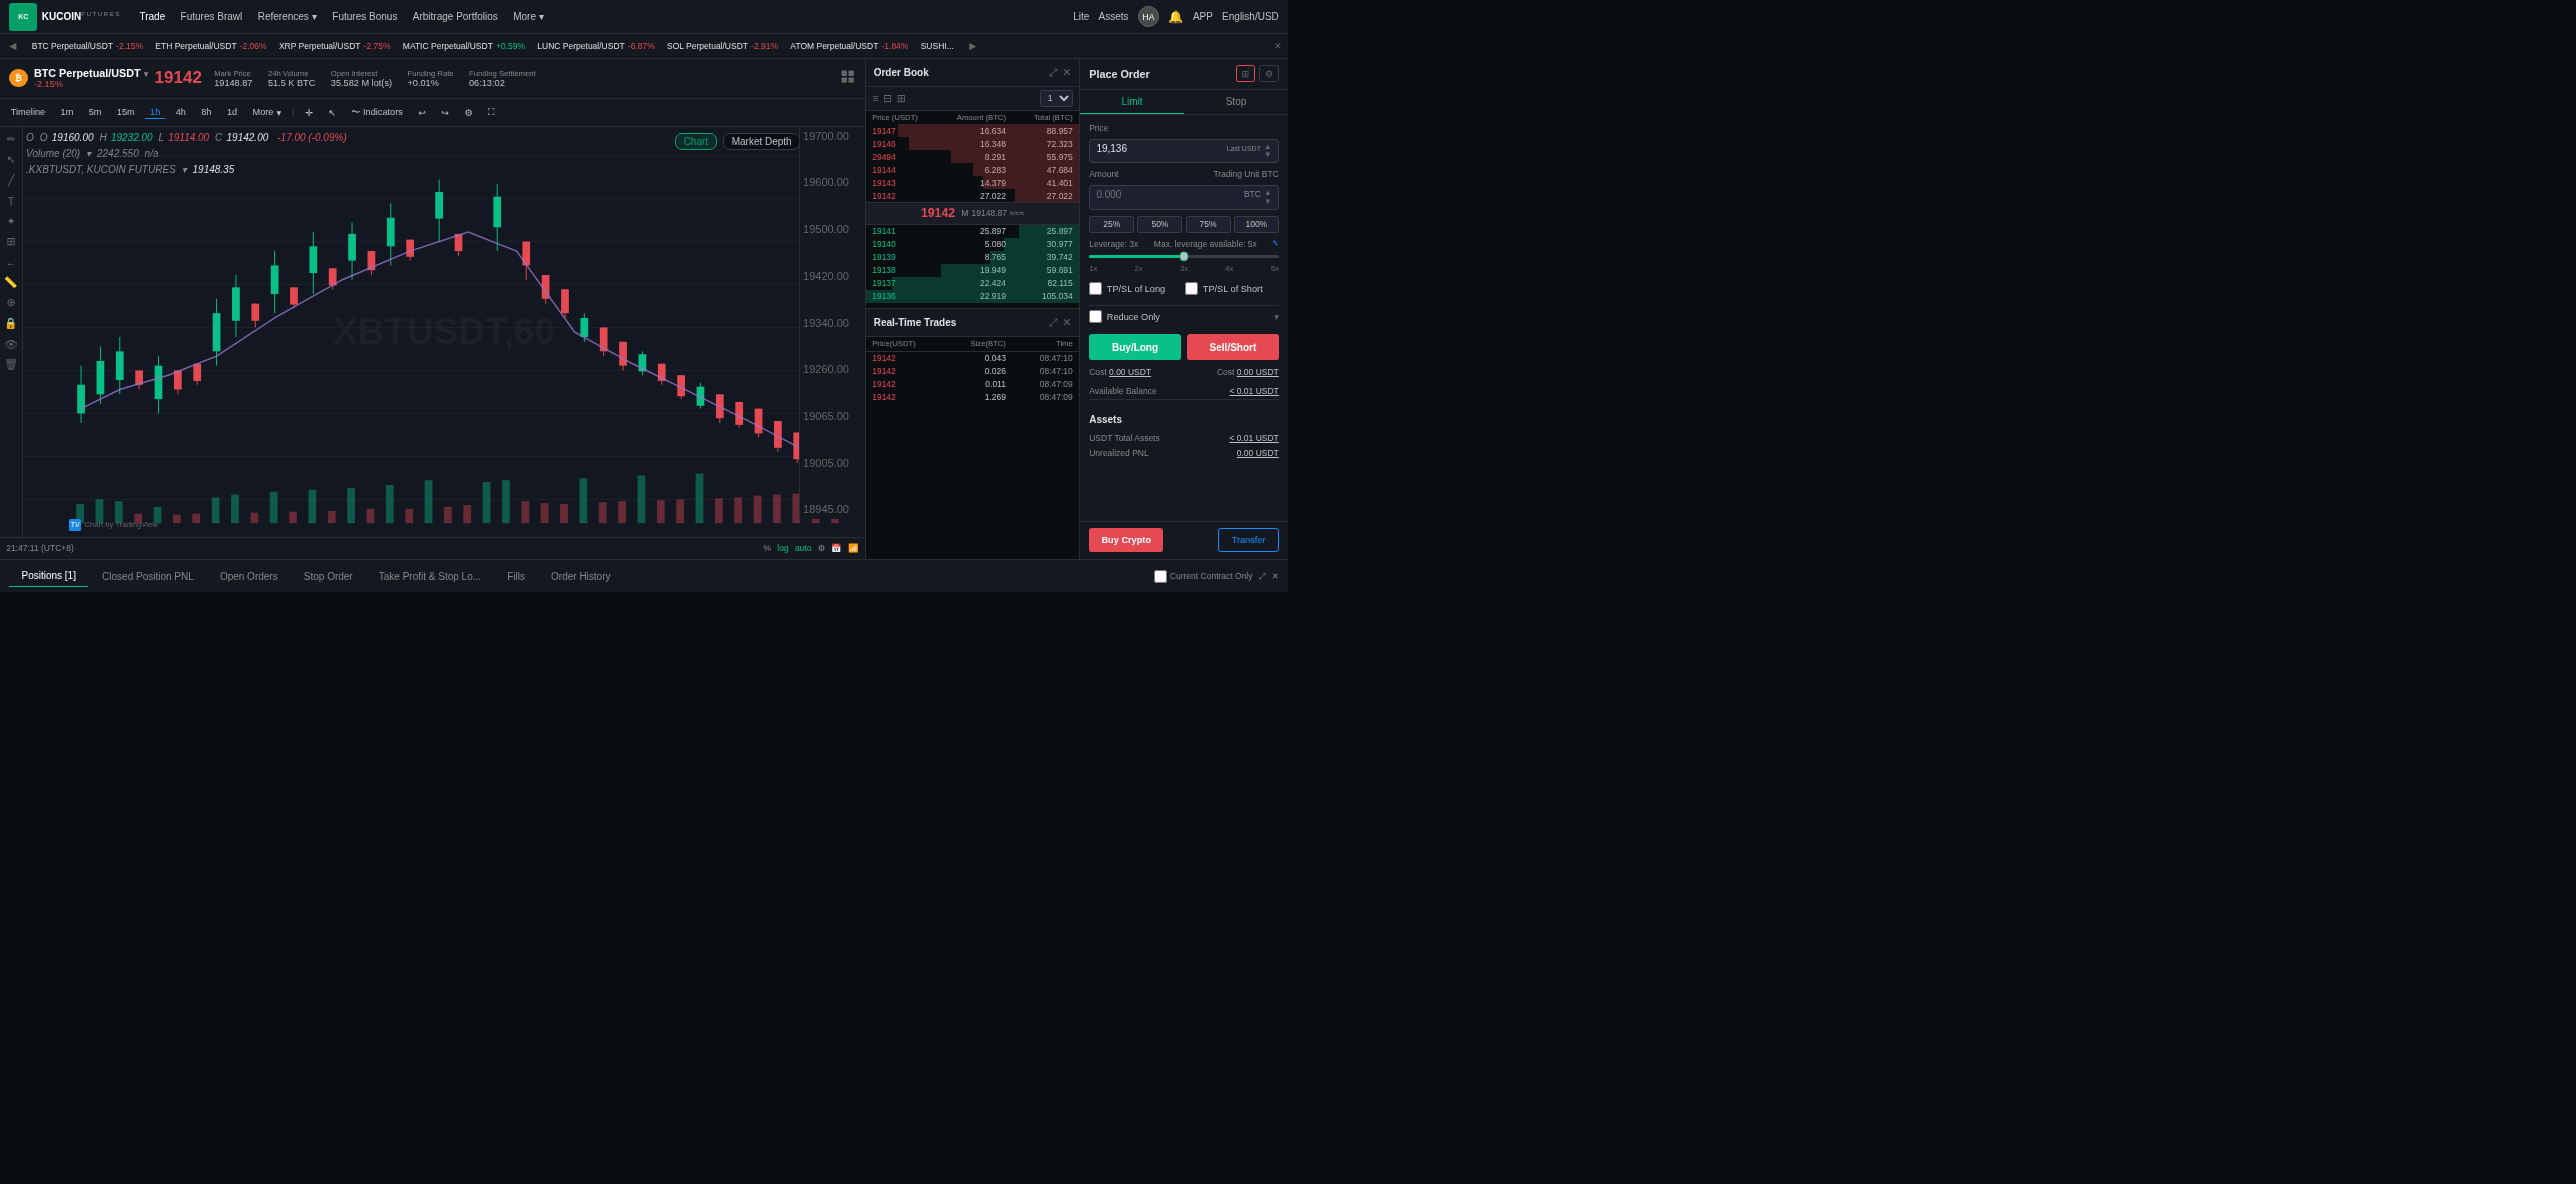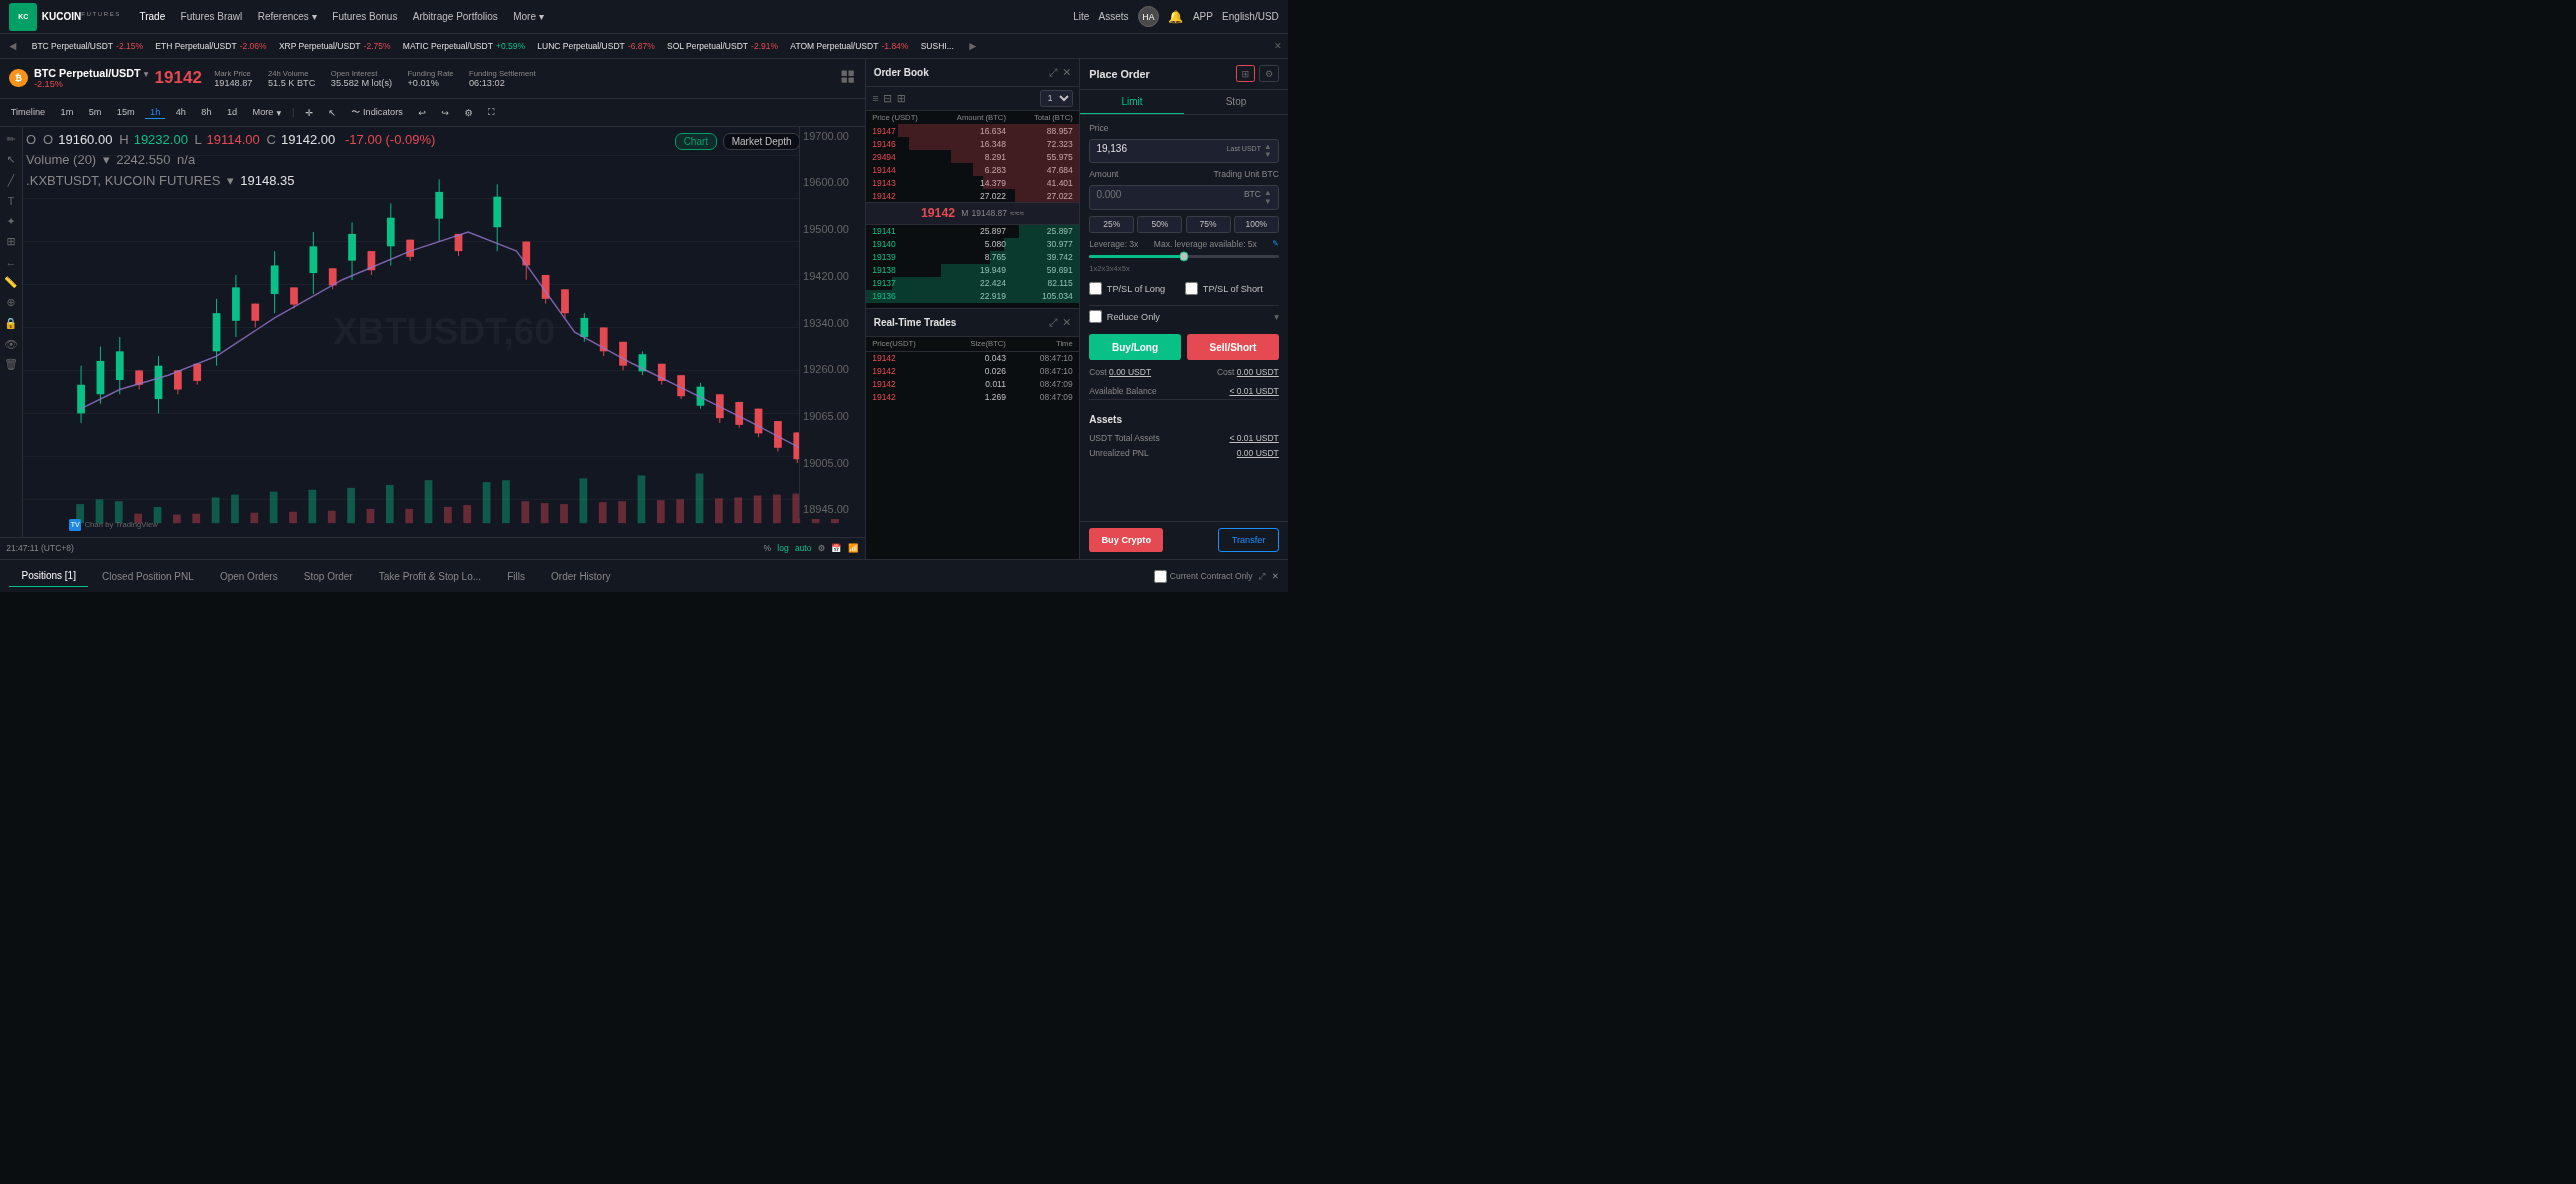--- a/index.html
+++ b/index.html
@@ -47,21 +47,21 @@
     .chart-toolbar { display: flex; align-items: center; background: #141820; height: 28px; padding: 0 6.2px; gap: 6.2px; border-bottom: 0.8px solid #2a2d35; }
     .chart-tb-item { color: #c0c0c0; cursor: pointer; font-size: 9.2px; padding: 1.5px 4.6px; }
     .chart-tb-item.active { color: #1890ff; border-bottom: 1.5px solid #1890ff; }
     .chart-tb-sep { color: #444; }
     .chart-body { display: flex; flex: 1; }
     .left-tools { width: 23px; background: #141820; display: flex; flex-direction: column; align-items: center; padding: 6.2px 0; gap: 7.7px; border-right: 0.8px solid #2a2d35; }
     .tool-icon { color: #666; cursor: pointer; font-size: 10.8px; }
     .chart-main { flex: 1; position: relative; background: #131722; }
     .chart-watermark { position: absolute; top: 50%; left: 50%; transform: translate(-50%, -50%); font-size: 37px; color: rgba(255,255,255,0.04); font-weight: bold; white-space: nowrap; }
     .chart-label { position: absolute; bottom: 6.2px; left: 46px; color: #666; font-size: 7.7px; display: flex; align-items: center; gap: 3.1px; }
-    .chart-info { position: absolute; top: 6.2px; left: 6.2px; color: #888; font-size: 13px; }
+    .chart-info { position: absolute; top: 6.2px; left: 6.2px; color: #888; font-size: 10px; font-style: italic; }
     .chart-top-buttons { position: absolute; top: 6.2px; right: 31px; display: flex; gap: 6.2px; }
     .chart-btn { background: rgba(0,0,0,0.4); border: 0.8px solid #3a3d45; color: #c0c0c0; padding: 2.3px 7.7px; border-radius: 7px; cursor: pointer; font-size: 10px; }
     .chart-btn.active { background: rgba(0,160,100,0.15); border-color: #00a067; color: #00a067; }
 
     
     .chart-bottom-bar { display: flex; align-items: center; background: #141820; height: 21.5px; padding: 0 6.2px; border-top: 0.8px solid #2a2d35; gap: 6.2px; font-size: 8.5px; color: #888; }
 
     
     .middle-panels { width: 215px; display: flex; flex-direction: column; border-left: 0.8px solid #2a2d35; border-right: 0.8px solid #2a2d35; }
 
@@ -118,21 +118,21 @@
     .form-input { background: transparent; border: none; color: #e0e0e0; font-size: 10px; flex: 1; outline: none; width: 100%; }
     .form-input-suffix { color: #888; font-size: 8.5px; }
     .form-input-controls { display: flex; flex-direction: column; gap: 0.8px; margin-left: 3.1px; }
     .form-input-ctrl { color: #666; cursor: pointer; font-size: 7.7px; line-height: 1; }
     .pct-row { display: flex; gap: 3.1px; }
     .pct-btn { flex: 1; text-align: center; background: #1e2130; border: 0.8px solid #3a3d45; border-radius: 2.3px; padding: 2.3px; color: #c0c0c0; font-size: 8.5px; cursor: pointer; }
     .leverage-row { display: flex; align-items: center; justify-content: space-between; font-size: 8.5px; }
     .leverage-label { color: #888; }
     .leverage-max { color: #888; }
     .leverage-edit { color: #1890ff; cursor: pointer; font-size: 7.7px; }
-    .leverage-ticks { display: flex; font-size: 7.7px; color: #666; }
+    .leverage-ticks { display: flex; justify-content: space-between; font-size: 7.7px; color: #666; }
     .slider-container { position: relative; height: 15.4px; display: flex; align-items: center; }
     .slider-track { width: 100%; height: 2.3px; background: #3a3d45; border-radius: 1.5px; position: relative; }
     .slider-fill { position: absolute; left: 0; top: 0; height: 100%; width: 50%; background: #00c087; border-radius: 1.5px; }
     .slider-thumb { position: absolute; left: 50%; top: 50%; transform: translate(-50%, -50%); width: 9.2px; height: 9.2px; background: #c0c0c0; border-radius: 50%; cursor: pointer; border: 1.5px solid #00c087; }
     .checkbox-row { display: flex; align-items: center; gap: 4.6px; font-size: 9.2px; color: #c0c0c0; }
     .checkbox-row input { accent-color: #00c087; cursor: pointer; }
     .reduce-only-row { display: flex; align-items: center; justify-content: space-between; padding: 4.6px 0; border-top: 0.8px solid #2a2d35; }
     .reduce-label { color: #c0c0c0; font-size: 9.2px; }
     .reduce-expand { color: #666; cursor: pointer; }
     .action-buttons { display: flex; gap: 6.2px; }

